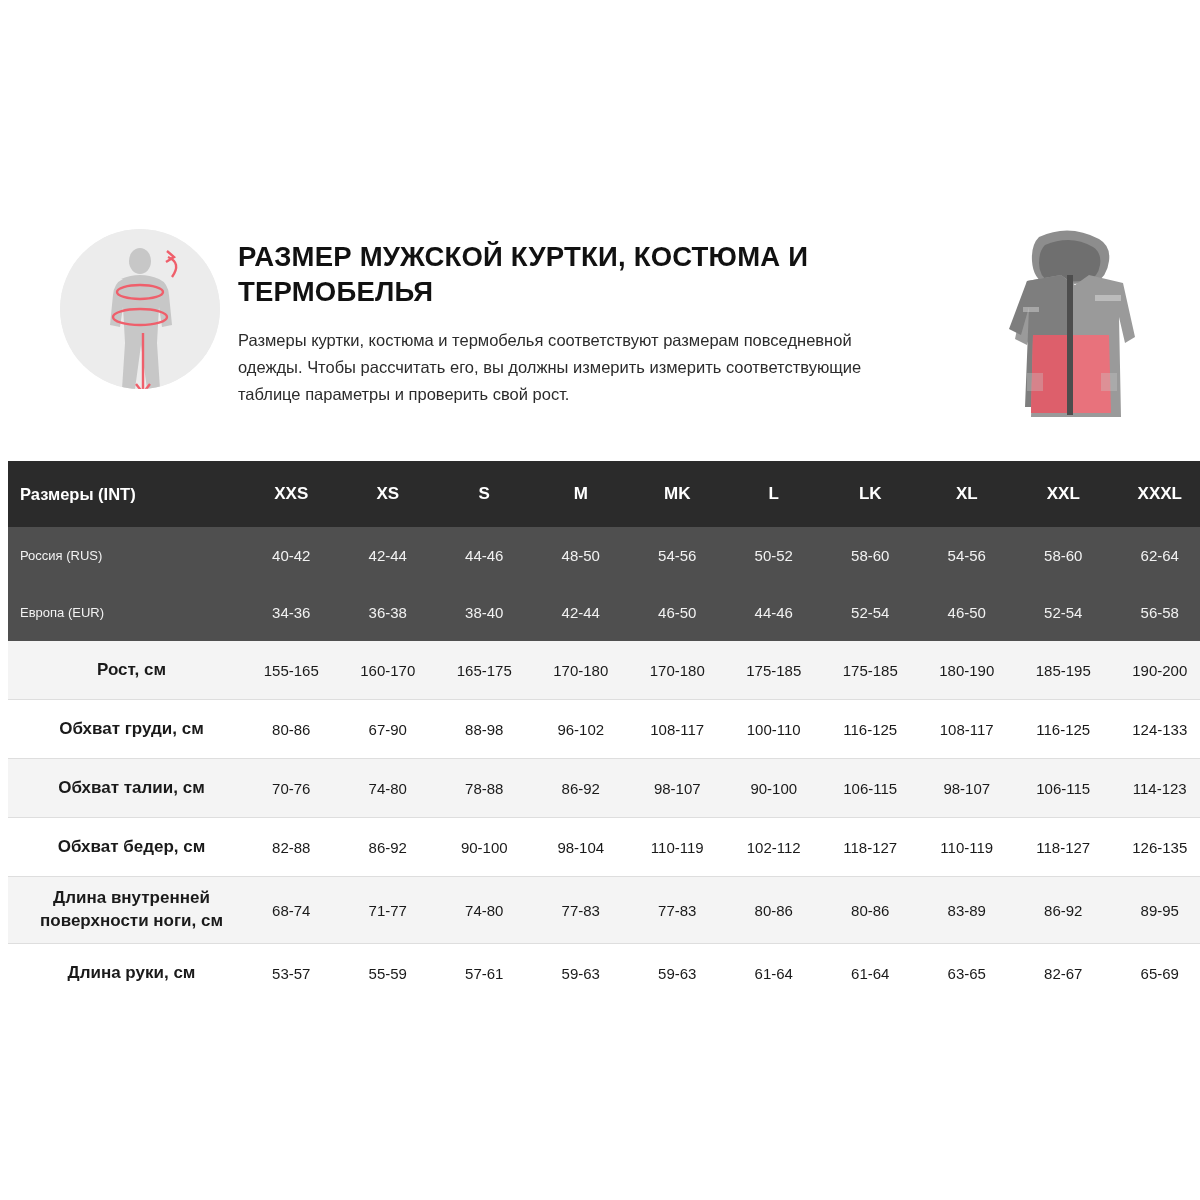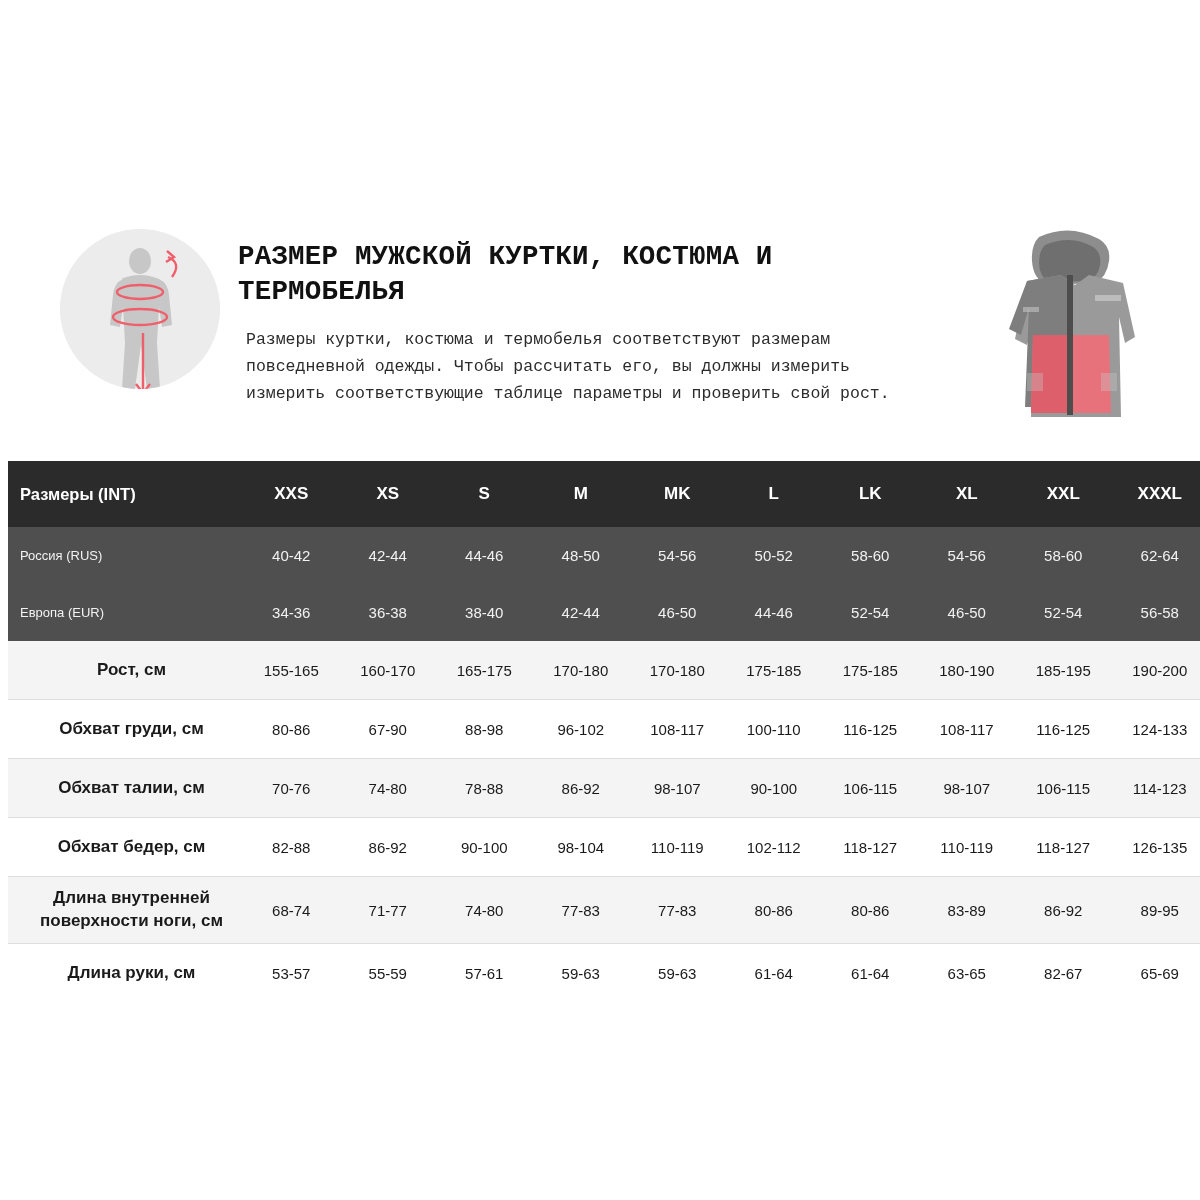--- a/index.html
+++ b/index.html
@@ -24,21 +24,20 @@
     height: 1200px;
   }
 
   
   .header {
     position: absolute;
     left: 0;
     top: 205px;
     width: 1200px;
     height: 255px;
-    font-family: Liberation Mono, monospace;
   }
 
   .badge {
     position: absolute;
     left: 60px;
     top: 24px;
     width: 160px;
     height: 160px;
     border-radius: 50%;
     background: #ececec;
@@ -59,21 +58,21 @@
     letter-spacing: 0.2px;
     color: #111111;
     margin: 0 0 18px 0;
     text-transform: uppercase;
   }
 
   .subtitle {
     font-size: 16.5px;
     line-height: 1.62;
     color: #2b2b2b;
-    margin: 8px;
+    margin: 0;
     max-width: 672px;
   }
 
   .jacket {
     position: absolute;
     left: 975px;
     top: 18px;
     width: 190px;
     height: 240px;
   }

